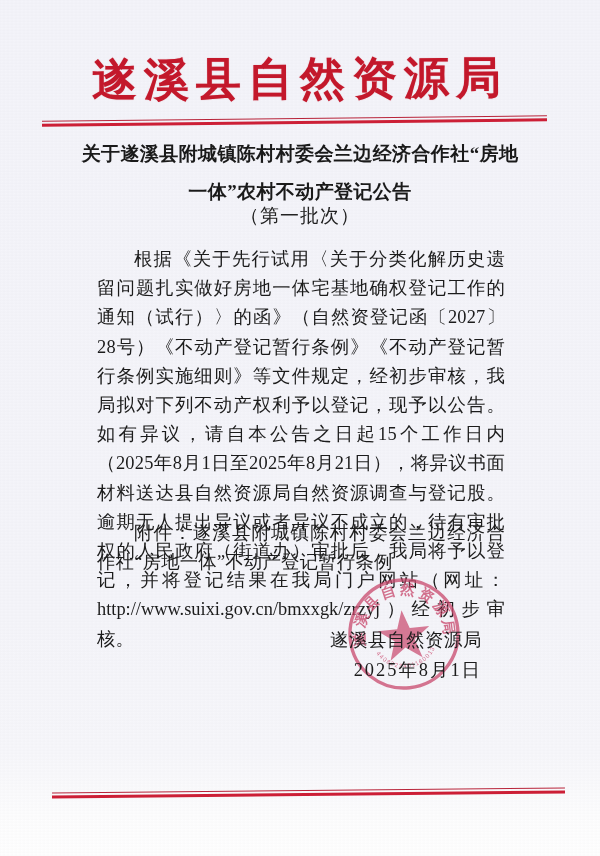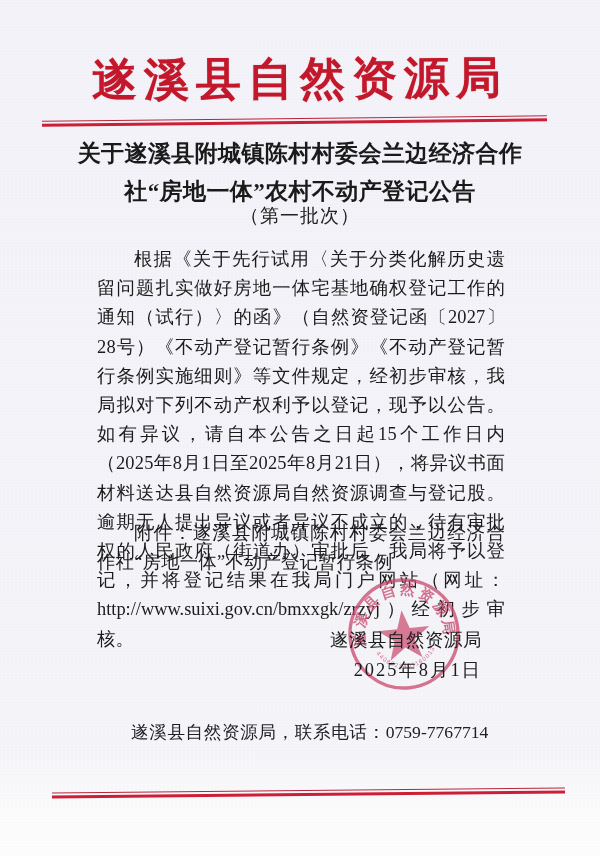--- a/index.html
+++ b/index.html
@@ -95,21 +95,21 @@
   #rule-bottom .rule-thick { top: 3.4px; }
 
   
   #doc-title {
     position: absolute;
     top: 135px;
     left: 72px;
     width: 456px;
     text-align: center;
     font-family: "Liberation Serif", "DejaVu Serif", serif;
-    font-size: 23px;
+    font-size: 19px;
     font-weight: 700;
     line-height: 38px;
     color: #1a1a1a;
     letter-spacing: 0.4px;
   }
   #doc-subtitle {
     position: absolute;
     top: 203px;
     left: 0;
     width: 600px;
@@ -249,23 +249,20 @@
       <polygon points="57,33 63.3,51.6 82.9,51.6 67.1,63.3 73.1,82.1 57,70.5 40.9,82.1 46.9,63.3 31.1,51.6 50.7,51.6" fill="#c94a6e" opacity="0.88"></polygon>
     </svg>
   </div>
 
   <div id="signature-block">
     <div id="signature-issuer">遂溪县自然资源局</div>
     <div id="signature-date">2025年8月1日</div>
   </div>
 
   <div id="contact-block">
-    <div id="contact-phone-line">
-      <span>遂溪县自然资源局，联系电话：</span><span class="phone">0759-7767714</span>
-    </div>
   </div>
 
   <div id="rule-bottom" class="rule-group">
     <div class="rule-thin"></div>
     <div class="rule-thick"></div>
   </div>
 
 </div>
 
 </body></html>

